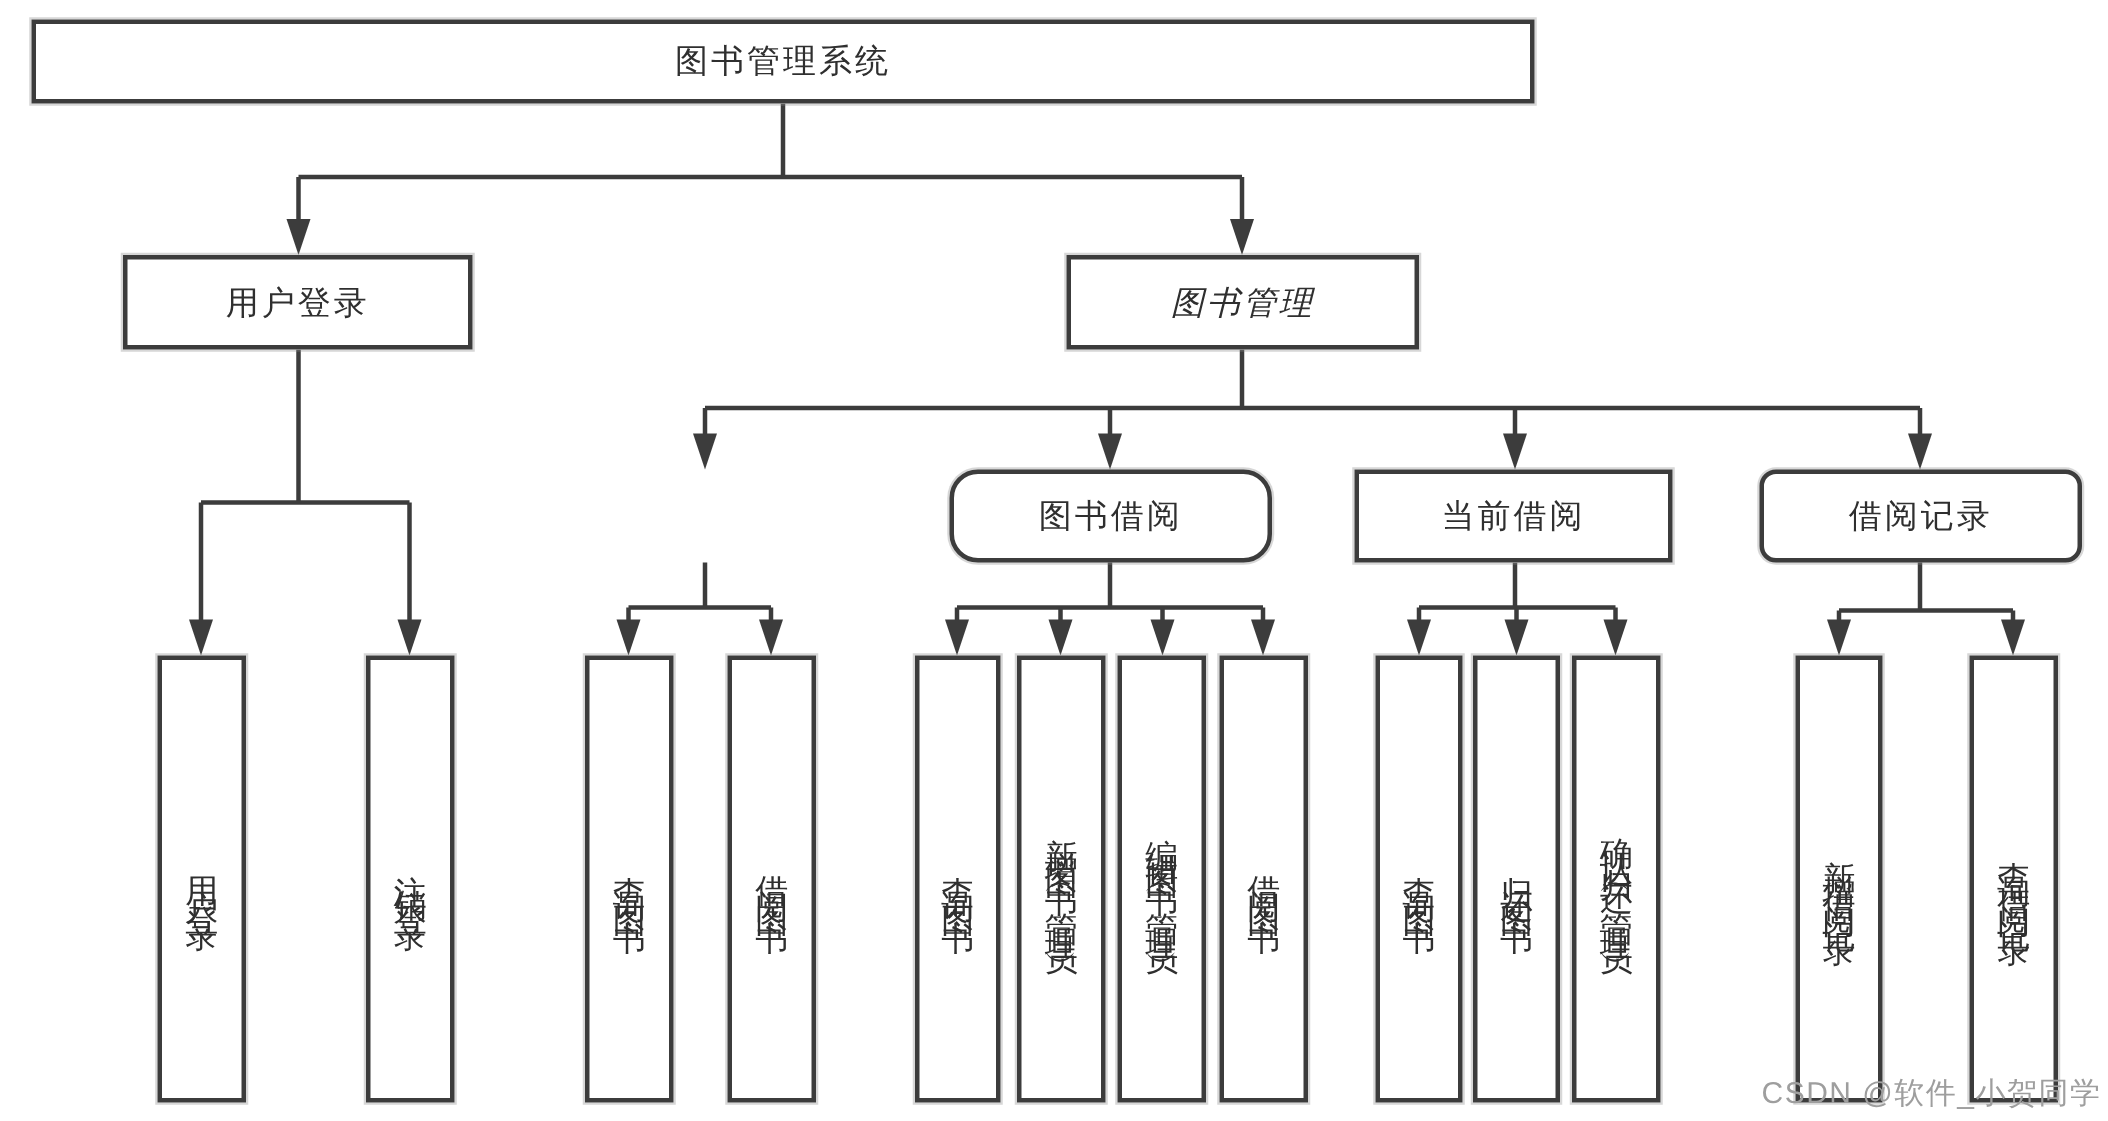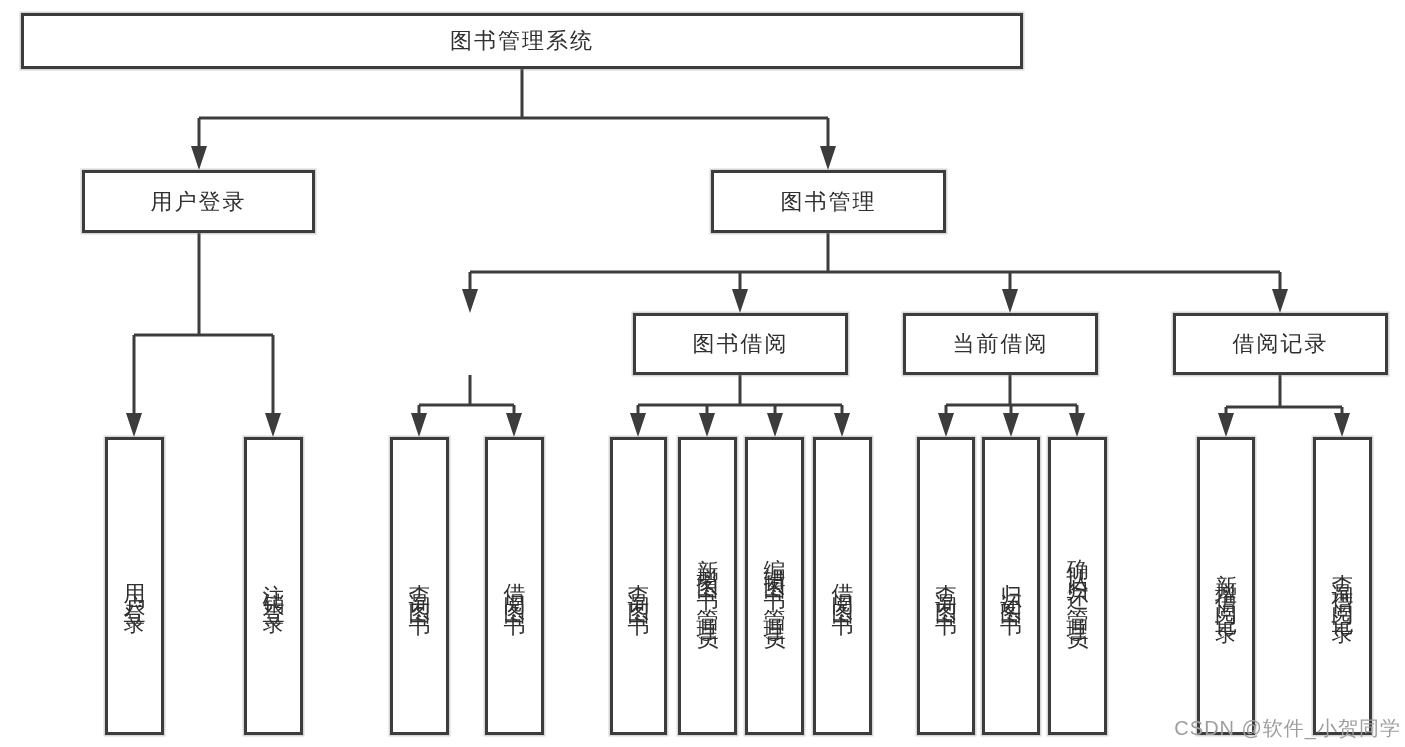--- a/index.html
+++ b/index.html
@@ -94,31 +94,31 @@
     </g>
   </svg>
 
   <div class="node" style="left:21px; top:13px; width:1002px; height:56px;">
     <span class="hlabel">图书管理系统</span>
   </div>
 
   <div class="node" style="left:82px; top:170px; width:233px; height:63px;">
     <span class="hlabel">用户登录</span>
   </div>
-  <div class="node" style="left:711px; top:170px; width:235px; height:63px;">
+  <div class="node" style="left:711px; top:170px; width:235px; height:63px;font-style:italic;">
     <span class="hlabel">图书管理</span>
   </div>
 
-  <div class="node" style="left:633px; top:313px; width:215px; height:62px;">
+  <div class="node" style="left:633px; top:313px; width:215px; height:62px;border-radius:19px;">
     <span class="hlabel">图书借阅</span>
   </div>
-  <div class="node" style="left:903px; top:313px; width:195px; height:62px;">
+  <div class="node" style="left:903px; top:313px; width:212px; height:62px;">
     <span class="hlabel">当前借阅</span>
   </div>
-  <div class="node" style="left:1173px; top:313px; width:215px; height:62px;">
+  <div class="node" style="left:1173px; top:313px; width:215px; height:62px;border-radius:11px;">
     <span class="hlabel">借阅记录</span>
   </div>
 
   <div class="node" style="left:105px; top:437px; width:59px; height:298px;">
     <span class="vtext">用户登录</span>
   </div>
   <div class="node" style="left:244px; top:437px; width:59px; height:298px;">
     <span class="vtext">注销登录</span>
   </div>
 

